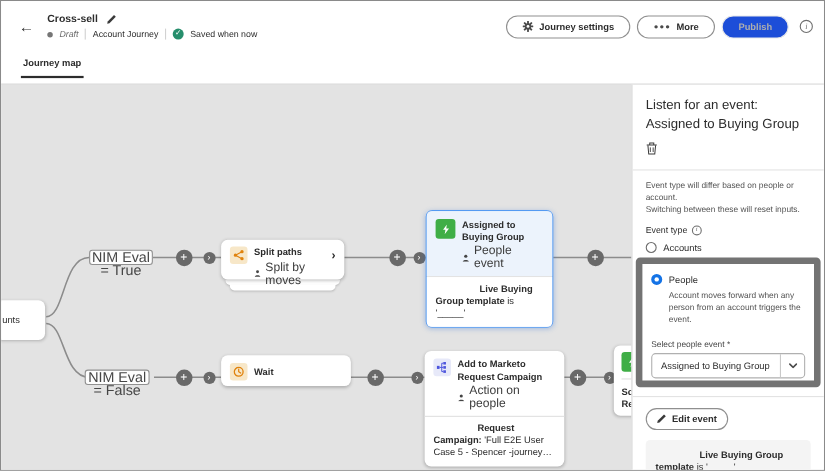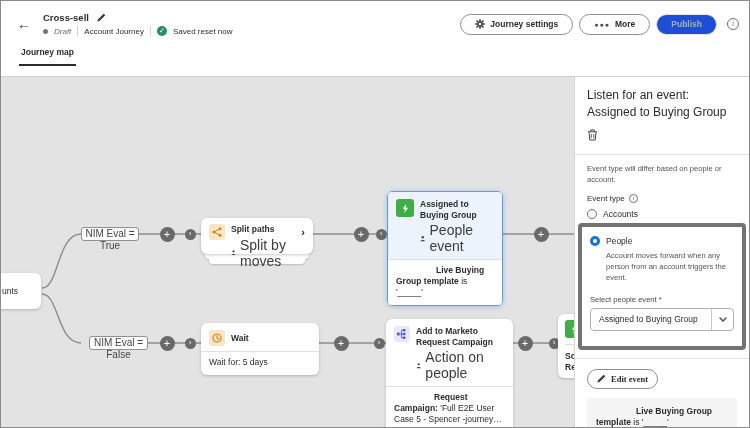--- a/index.html
+++ b/index.html
@@ -19,37 +19,37 @@
   .draft { color:#6d6d6d; font-style:italic; }
   .vsep { width:1px; height:10px; background:#d2d2d2; display:inline-block; }
   .check-badge { width:10px; height:10px; border-radius:50%; background:#268e6c; color:#fff; font-size:7px; line-height:10px; text-align:center; display:inline-block; }
   .topbar-actions { margin-left:auto; display:flex; align-items:center; gap:6px; }
   .btn { display:inline-flex; align-items:center; gap:5px; height:21px; padding:0 14px; border:1px solid #8f8f8f; border-radius:12px; background:#fff; font-size:8.5px; font-weight:bold; color:#2c2c2c; cursor:pointer; }
   .btn .dots { font-size:7px; letter-spacing:1px; color:#4a4a4a; }
   .btn.disabled { background:#1d4ed8; border-color:#e9e9e9; color:#aeaeae; cursor:default; }
   .info-circ { width:12px; height:12px; border:1px solid #6f6f6f; border-radius:50%; font-size:7.5px; line-height:10px; text-align:center; color:#6f6f6f; font-family:"Liberation Serif",serif; font-style:italic; display:inline-block; margin-left:4px; }
 
   
-  .tabbar { position:absolute; left:0; top:46px; width:100%; height:30px; background:#fff; border-bottom:1px solid #cfcfcf; display:flex; align-items:flex-start; padding-left:18px; }
+  .tabbar { position:absolute; left:0; top:46px; width:100%; height:30px; background:#fff; border-bottom:1px solid #cfcfcf; display:flex; align-items:center; padding-left:18px; }
   .tab { font-size:8.5px; color:#2c2c2c; padding:0 2px 7px; border-bottom:2px solid transparent; cursor:pointer; }
   .tab.active { border-bottom-color:#2c2c2c; font-weight:bold; }
 
   
   .canvas { position:absolute; left:0; top:76px; width:575px; height:352px; background:#e3e3e3; overflow:hidden; }
   .wires { position:absolute; left:0; top:0; }
   .node { position:absolute; background:#fff; border-radius:6px; box-shadow:0 1px 3px rgba(0,0,0,.22); font-size:8.5px; }
   .node .hd { display:flex; gap:6px; padding:7px 8px 5px; }
   .node .nicon { flex:0 0 auto; width:16px; height:16px; border-radius:3px; display:flex; align-items:center; justify-content:center; }
   .nicon.tan { background:#f7e7c8; }
   .nicon.green { background:#3fae46; }
   .nicon.lav { background:#e7e9f9; }
   .node .ttl { font-weight:bold; line-height:1.25; }
-  .node .sub { display:flex; align-items:center; gap:4px; font-size:14px; color:#3c3c3c; margin-top:2px; }
+  .node .sub { display:flex; align-items:center; gap:4px; font-size:11px; color:#3c3c3c; margin-top:2px; }
   .node .bd { border-top:1px solid #e0e0e0; padding:5px 8px 7px; line-height:1.3; }
-  .pill { position:absolute; height:14px; background:#fdfdfd; border:1px solid #909090; border-radius:3px; font-size:10px; color:#454545; line-height:12px; text-align:center; }
+  .pill { position:absolute; height:14px; background:#fdfdfd; border:1px solid #909090; border-radius:3px; font-size:13px; color:#454545; line-height:12px; text-align:center; }
   .plus { position:absolute; width:15px; height:15px; border-radius:50%; background:#696969; color:#fff; border:none; font-size:11px; line-height:13px; text-align:center; padding:0; cursor:pointer; }
   .inlet { position:absolute; width:11px; height:11px; border-radius:50%; background:#696969; color:#fff; font-size:8px; line-height:10px; text-align:center; }
 
   .start-node { left:-70px; top:196px; width:110px; height:36px; }
   .start-node .frag { display:block; padding-left:71px; line-height:36px; }
 
   .split-node { left:200px; top:141px; width:112px; height:36px; }
   .split-node .hd { padding:6px 8px; }
   .chev { position:absolute; right:8px; top:9px; font-size:11px; font-weight:bold; color:#2c2c2c; line-height:1; }
   .stack { position:absolute; background:#fff; border-radius:0 0 4px 4px; box-shadow:0 1px 2px rgba(0,0,0,.18); }
@@ -71,27 +71,27 @@
   .panel-title { font-size:12px; font-weight:normal; line-height:1.4; }
   .trash-btn { border:none; background:none; padding:2px 0; margin-top:6px; cursor:pointer; display:block; }
   .hr { height:1px; background:#e3e3e3; margin:8px -12px; }
   .muted { font-size:7.6px; color:#545454; line-height:1.45; }
   .field-label { display:flex; align-items:center; gap:4px; margin:9px 0 6px; font-size:8px; color:#2c2c2c; }
   .mini-info { width:9px; height:9px; border:1px solid #6f6f6f; border-radius:50%; font-size:6px; line-height:7px; text-align:center; color:#6f6f6f; font-family:"Liberation Serif",serif; font-style:italic; }
   .radio-row { display:flex; align-items:center; gap:6px; margin:4px 0; cursor:pointer; }
   .radio { width:10px; height:10px; border-radius:50%; border:1.5px solid #6e6e6e; background:#fff; flex:0 0 auto; }
   .radio.on { border:none; background:#1473e6; position:relative; }
   .radio.on::after { content:""; position:absolute; left:3px; top:3px; width:4px; height:4px; border-radius:50%; background:#fff; }
-  .red-box { border:4px solid #737373; border-radius:4px; margin:4px -9px 6px; padding:5px 8px 15px; }
+  .red-box { border:6px solid #737373; border-radius:4px; margin:4px -9px 6px; padding:5px 8px 2px; }
   .indent { margin:2px 0 12px 16px; }
   .sel-label { margin:8px 0 4px; font-size:7.6px; color:#464646; }
   .select { display:flex; height:23px; border:1px solid #b0b0b0; border-radius:4px; background:#fff; align-items:stretch; cursor:pointer; }
   .select .val { flex:1; font-size:8.5px; line-height:21px; padding-left:8px; white-space:nowrap; overflow:hidden; }
   .select .chevcell { width:22px; border-left:1px solid #c9c9c9; display:flex; align-items:center; justify-content:center; }
-  .edit-btn { display:inline-flex; align-items:center; gap:5px; height:20px; padding:0 9px; border:1px solid #8f8f8f; border-radius:11px; background:#fff; font-size:8.5px; font-weight:bold; color:#2c2c2c; cursor:pointer; margin-top:2px;font-family:Liberation Serif, serif; }
+  .edit-btn { display:inline-flex; align-items:center; gap:5px; height:20px; padding:0 9px; border:1px solid #8f8f8f; border-radius:11px; background:#fff; font-size:8.5px; font-weight:bold; color:#2c2c2c; cursor:pointer; margin-top:2px; }
   .note-box { background:#f4f4f4; border-radius:4px; padding:8px 9px; margin-top:9px; font-size:8.5px; line-height:1.35; }
   b { font-weight:bold;margin-left:40px; }
 </style>
 </head>
 <body>
 
 <div class="app">
 
   <div class="topbar">
     <button class="back"><span>←</span></button>
@@ -104,21 +104,21 @@
             </svg>
         </button>
       </div>
       <div class="meta-row">
         <span class="dot"></span>
         <span class="draft">Draft</span>
         <span class="vsep"></span>
         <span>Account Journey</span>
         <span class="vsep"></span>
         <span class="check-badge">✓</span>
-        <span>Saved reset now</span>
+        <span>Saved when now</span>
       </div>
     </div>
     <div class="topbar-actions">
       <button class="btn">
         <svg viewBox="0 0 12 12" width="10" height="10">
             <g fill="#4a4a4a">
               <rect x="5" y="0" width="2" height="12" rx="0.5"></rect>
               <rect x="0" y="5" width="12" height="2" rx="0.5"></rect>
               <g transform="rotate(45 6 6)">
                 <rect x="5" y="0" width="2" height="12" rx="0.5"></rect>
@@ -159,21 +159,21 @@
           <path d="M318 266 H385"></path>
           <path d="M511 266 H575"></path>
       </g>
     </svg>
 
     <div class="node start-node">
       <span class="frag">unts</span>
     </div>
 
     <div class="pill" style="left:80px; top:150px; width:58px;"><span>NIM Eval = True</span></div>
-    <div class="pill" style="left:88px; top:259px; width:59px;"><span>NIM Eval = False</span></div>
+    <div class="pill" style="left:76px; top:259px; width:59px;"><span>NIM Eval = False</span></div>
 
     <button class="plus" style="left:158.5px; top:149.5px;">+</button>
     <button class="plus" style="left:352.5px; top:149.5px;">+</button>
     <button class="plus" style="left:532.5px; top:149.5px;">+</button>
     <button class="plus" style="left:158.5px; top:258.5px;">+</button>
     <button class="plus" style="left:332.5px; top:258.5px;">+</button>
     <button class="plus" style="left:516.5px; top:258.5px;">+</button>
 
     <span class="inlet" style="left:183.5px; top:151.5px;">›</span>
     <span class="inlet" style="left:374.5px; top:151.5px;">›</span>
@@ -233,21 +233,20 @@
     <div class="node wait-node">
       <div class="hd">
         <span class="nicon tan">
           <svg viewBox="0 0 10 10" width="10" height="10">
               <circle cx="5" cy="5" r="4" fill="none" stroke="#e0820c" stroke-width="1.2"></circle>
               <path d="M5 2.6 V5 L6.8 6.2" stroke="#e0820c" stroke-width="1.1" fill="none" stroke-linecap="round"></path>
             </svg>
         </span>
         <div class="ttl" style="line-height:16px;">Wait</div>
       </div>
-      <div class="bd">Wait for: 5 days</div>
     </div>
 
     <div class="node campaign-node">
       <div class="hd">
         <span class="nicon lav">
           <svg viewBox="0 0 10 10" width="10" height="10">
               <path d="M2.6 5 H4.6 M4.6 1.2 V8.8 M4.6 1.2 H6 M4.6 5 H6 M4.6 8.8 H6" stroke="#4d55dd" stroke-width="0.9" fill="none"></path>
               <g fill="#4d55dd">
                 <rect x="0" y="3.6" width="2.6" height="2.8"></rect>
                 <rect x="6" y="0" width="2.4" height="2.4"></rect>
@@ -288,20 +287,21 @@
     <button class="trash-btn">
       <svg viewBox="0 0 12 13" width="11" height="12">
           <path d="M1 3 H11 M4 3 V1 H8 V3" stroke="#3a3a3a" fill="none" stroke-width="1"></path>
           <path d="M2.2 3.4 L3 12 H9 L9.8 3.4" fill="none" stroke="#3a3a3a" stroke-width="1"></path>
           <path d="M4.6 5.4 V10 M7.4 5.4 V10" stroke="#3a3a3a" stroke-width="0.9"></path>
         </svg>
     </button>
     <div class="hr"></div>
     <div class="muted">
       <div>Event type will differ based on people or account.</div>
+      <div>Switching between these will reset inputs.</div>
     </div>
     <div class="field-label">
       <span>Event type</span>
       <span class="mini-info">i</span>
     </div>
     <div class="radio-row">
       <span class="radio"></span>
       <span>Accounts</span>
     </div>
     <div class="red-box">

